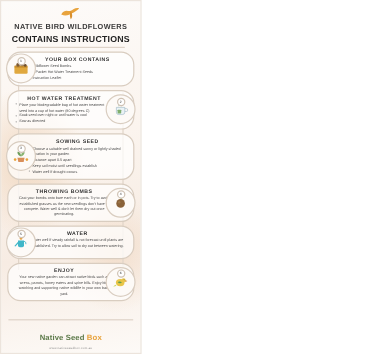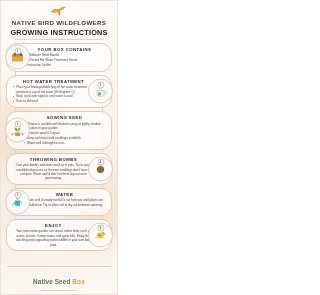--- a/index.html
+++ b/index.html
@@ -100,21 +100,21 @@
 <div class="page">
 
   <div class="hdr">
     <div class="bird">
       <svg width="18" height="12" viewBox="0 0 18 12" xmlns="http://www.w3.org/2000/svg">
         <path d="M1 7 C4 2, 7 5, 9 4 C11 3, 13 1, 16 2 C14 4, 12 5, 10 6 C8 7, 5 9, 1 7 Z" fill="#e8a33d"></path>
         <path d="M9 4 C10 6, 11 9, 9 11 C8 9, 8 6, 9 4 Z" fill="#d98f2c"></path>
       </svg>
     </div>
     <div class="t1">NATIVE BIRD WILDFLOWERS</div>
-    <div class="t2">GROWING INSTRUCTIONS</div>
+    <div class="t2">CONTAINS INSTRUCTIONS</div>
   </div>
   <div class="rule"></div>
 
   <div class="steps">
     <div class="spine"></div>
     <div class="spine-r"></div>
 
     <div class="step">
       <div class="card pl">
         <div class="ttl">YOUR BOX CONTAINS</div>

